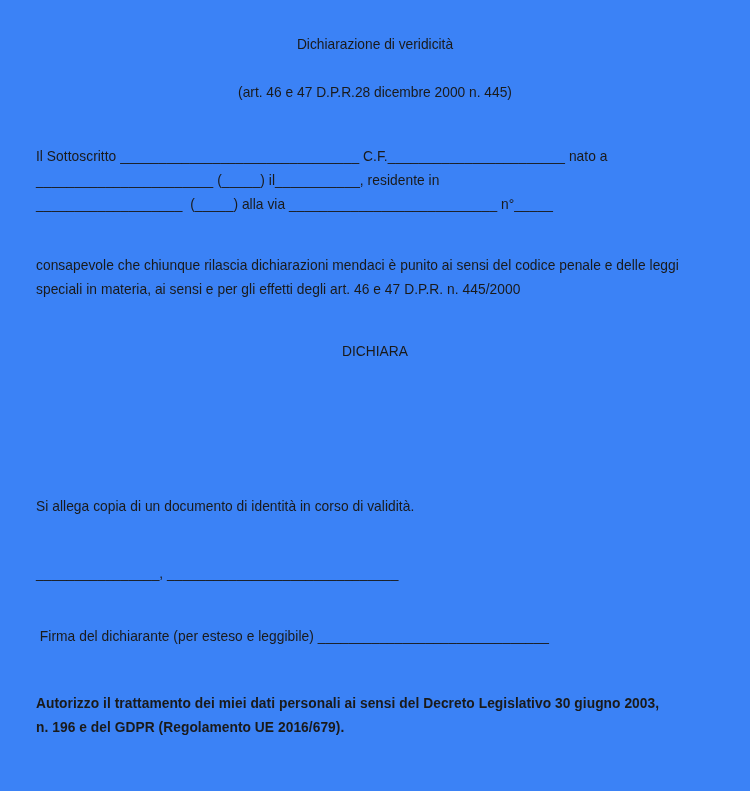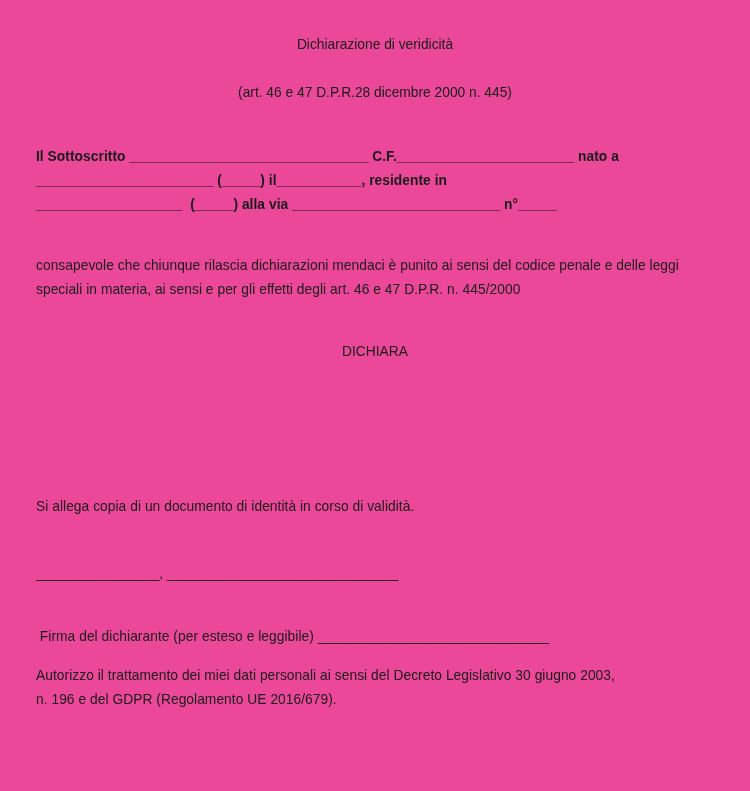--- a/index.html
+++ b/index.html
@@ -14,21 +14,21 @@
     position: relative;
     overflow: hidden;
     font-family: "Liberation Sans", "DejaVu Sans", sans-serif;
     color: #1a1a1a;
     -webkit-font-smoothing: antialiased;
   }
   .page {
     position: relative;
     width: 750px;
     height: 791px;
-    background: #ec4899;
+    background: #3b82f6;
     box-sizing: border-box;
   }
   
   .doc-text {
     font-size: 14.5px;
     line-height: 24px;
     letter-spacing: 0.05px;
     transform: scaleX(0.95);
     transform-origin: left center;
     white-space: pre-wrap;
@@ -57,21 +57,20 @@
     width: 750px;
     font-size: 14.5px;
     line-height: 20px;
   }
 
   
   #fields {
     left: 36px;
     top: 144px;
     width: 700px;
-    font-weight: bold;
   }
   #fields .fline {
     display: block;
     height: 24px;
     line-height: 24px;
     white-space: pre;
   }
 
   
   #liability {
@@ -121,22 +120,23 @@
   #signature {
     left: 36px;
     top: 624px;
     width: 690px;
     white-space: pre;
   }
 
   
   #privacy {
     left: 36px;
-    top: 663px;
+    top: 691px;
     width: 690px;
+    font-weight: bold;
   }
   #privacy .pline {
     display: block;
     height: 24px;
     line-height: 24px;
     white-space: pre;
   }
 </style>
 </head>
 <body style="color: rgb(26, 26, 26); background: rgb(255, 255, 255);">

